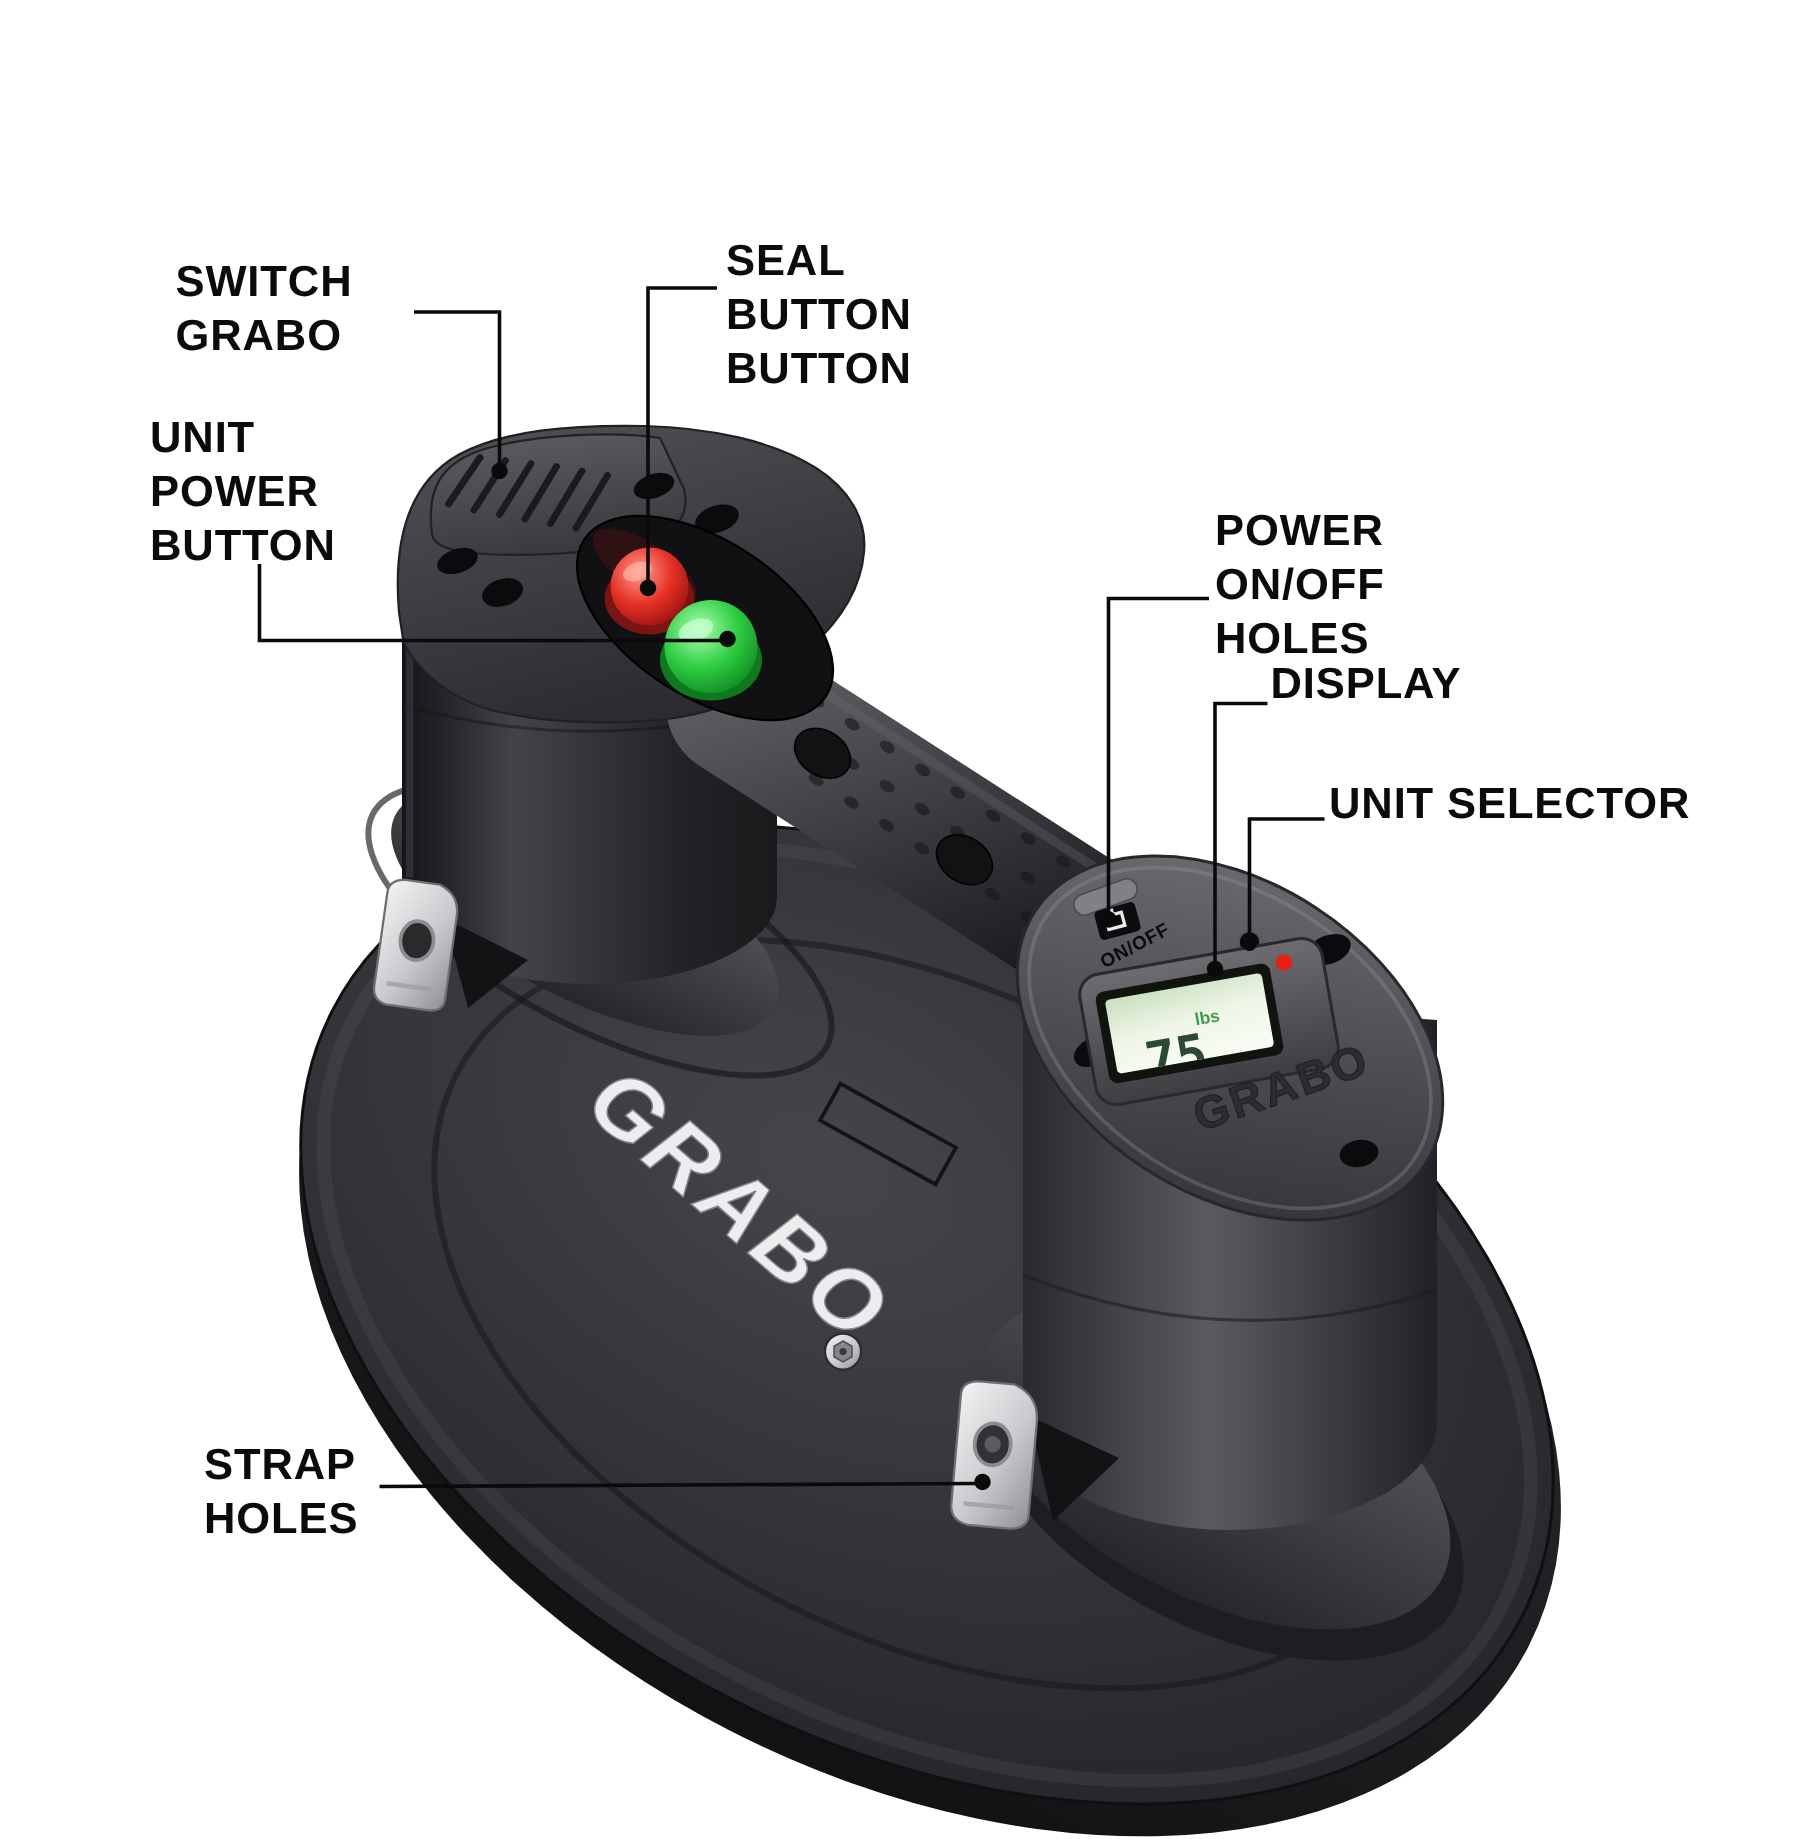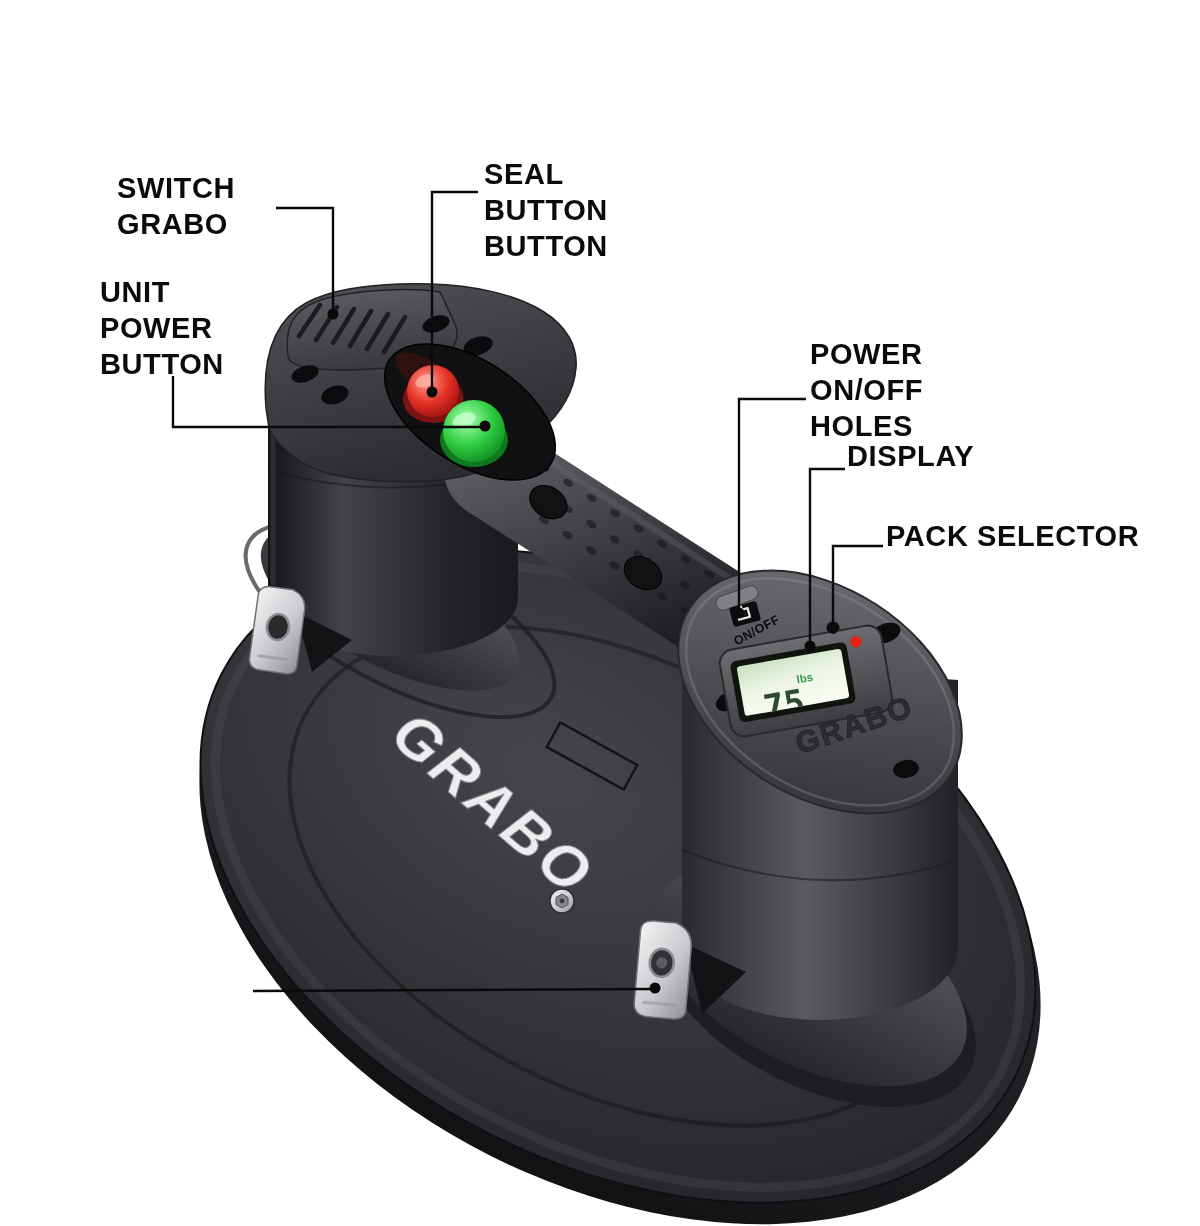--- a/index.html
+++ b/index.html
@@ -306,17 +306,21 @@
   <div>POWER</div>
   <div>ON/OFF</div>
   <div>HOLES</div>
 </div>
 
 <div class="callout" style="left:847px;top:438px">
   <div>DISPLAY</div>
 </div>
 
 <div class="callout lh33" style="left:886px;top:520px">
-  <div>PACK SELECTOR</div>
-</div>
-
+  <div>UNIT SELECTOR</div>
+</div>
+
+<div class="callout" style="left:136px;top:959px">
+  <div>STRAP</div>
+  <div>HOLES</div>
+</div>
 
 </div>
 
 </body></html>

